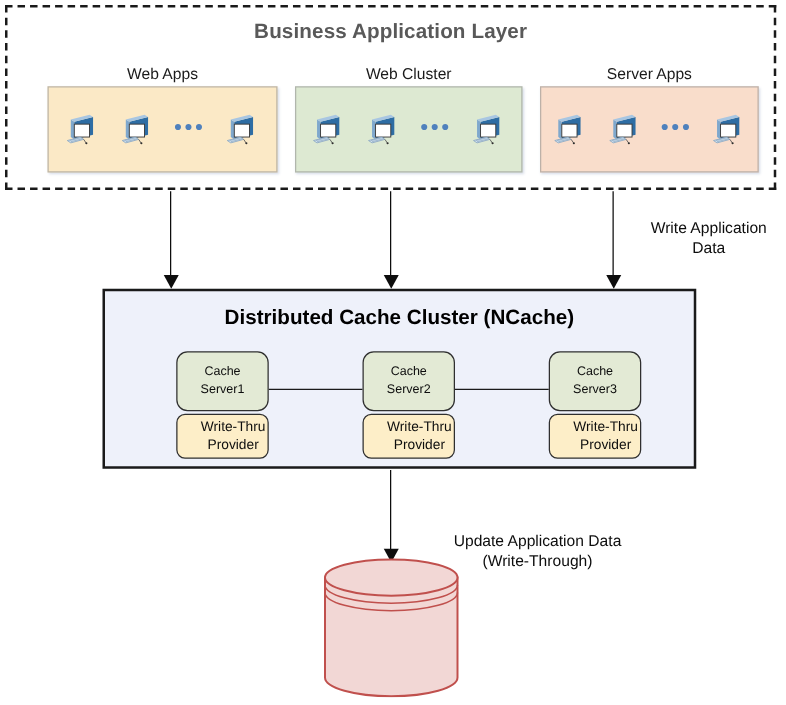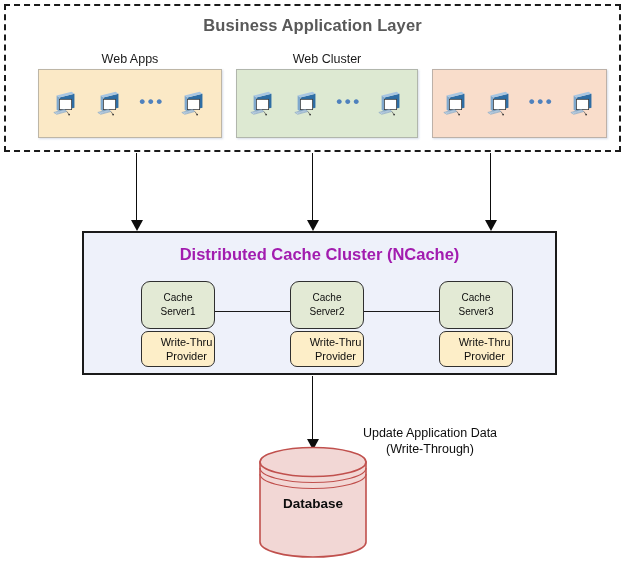--- a/index.html
+++ b/index.html
@@ -107,21 +107,21 @@
     background: #eef1fa;
   }
   .cluster-title {
     position: absolute;
     left: 0;
     top: 12px;
     width: 100%;
     text-align: center;
     font-size: 16.5px;
     font-weight: bold;
-    color: #a21caf;
+    color: #000000;
   }
 
   .node {
     position: absolute;
     width: 74px;
   }
   .node-server {
     position: relative;
     height: 48px;
     box-sizing: border-box;
@@ -304,20 +304,21 @@
           <line x1="5" y1="25" x2="15" y2="22.5" stroke="#8aa6c0" stroke-width="0.6"></line>
           <line x1="6" y1="26" x2="16" y2="23.5" stroke="#8aa6c0" stroke-width="0.6"></line>
           <line x1="17" y1="24" x2="19" y2="27" stroke="#4a4a4a" stroke-width="0.7"></line>
           <circle cx="19.3" cy="27.3" r="0.9" fill="#2e2e2e"></circle>
         </svg>
       </div>
     </div>
   </div>
 
   <div class="group" style="left:432px; top:52px; width:175px; height:90px;">
+    <div class="group-label">Server Apps</div>
     <div class="group-panel panel-server-apps">
       <div class="pcs">
         <svg class="pc" viewBox="0 0 32 32">
           <polygon points="9,9 25,5 25,20 9,24" fill="#2e6da4"></polygon>
           <polygon points="9,9 9,24 6,22 6,7" fill="#7fa8cd"></polygon>
           <polygon points="6,7 22,3 25,5 9,9" fill="#a8c6e2"></polygon>
           <rect x="9" y="11" width="13" height="11" fill="#ffffff" stroke="#3b3b3b" stroke-width="0.8"></rect>
           <polygon points="3,25 14,22 17,24 6,27" fill="#cfe0ef" stroke="#8aa6c0" stroke-width="0.7"></polygon>
           <line x1="5" y1="25" x2="15" y2="22.5" stroke="#8aa6c0" stroke-width="0.6"></line>
           <line x1="6" y1="26" x2="16" y2="23.5" stroke="#8aa6c0" stroke-width="0.6"></line>
@@ -357,20 +358,22 @@
   </div>
   <div class="arrow" style="left:306px; top:153px; height:78px;">
     <div class="shaft" style="height:68px;"></div>
     <div class="head"></div>
   </div>
   <div class="arrow" style="left:484px; top:153px; height:78px;">
     <div class="shaft" style="height:68px;"></div>
     <div class="head"></div>
   </div>
 
+  <div class="annot" style="left:508px; top:174px; width:118px;">Write Application
+Data</div>
 
   <div class="cluster">
     <div class="cluster-title">Distributed Cache Cluster (NCache)</div>
 
     <div class="link" style="left:131px; top:78px; width:75px;"></div>
     <div class="link" style="left:280px; top:78px; width:75px;"></div>
 
     <div class="node" style="left:57px; top:48px;">
       <div class="node-server">
         <span class="node-text">Cache
@@ -413,16 +416,15 @@
   <div class="annot" style="left:330px; top:389px; width:200px; text-align:center;margin-top:36px;">Update Application Data
 (Write-Through)</div>
 
   <div class="database">
     <svg class="db-svg" viewBox="0 0 110 112">
       <path d="M2,16 L2,96 A53,15 0 0 0 108,96 L108,16 Z" fill="#f2d7d5" stroke="#c0504d" stroke-width="1.6"></path>
       <ellipse cx="55" cy="16" rx="53" ry="14.5" fill="#f2d7d5" stroke="#c0504d" stroke-width="1.6"></ellipse>
       <path d="M2,22 A53,14.5 0 0 0 108,22" fill="none" stroke="#c0504d" stroke-width="1.2"></path>
       <path d="M2,28 A53,14.5 0 0 0 108,28" fill="none" stroke="#c0504d" stroke-width="1.2"></path>
     </svg>
-    <div class="db-label">Database</div>
   </div>
 
 </div>
 
 </body></html>

